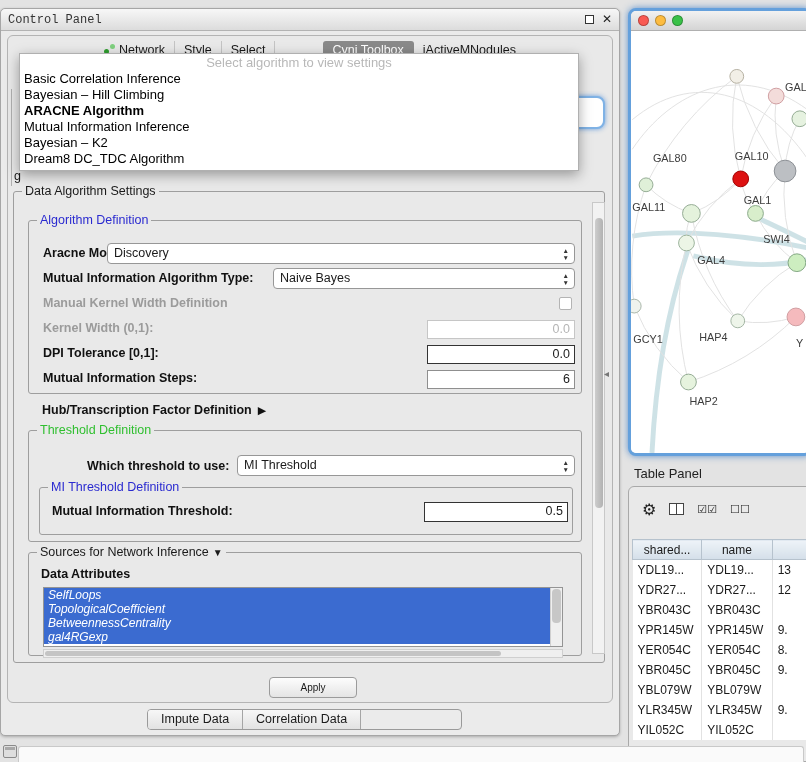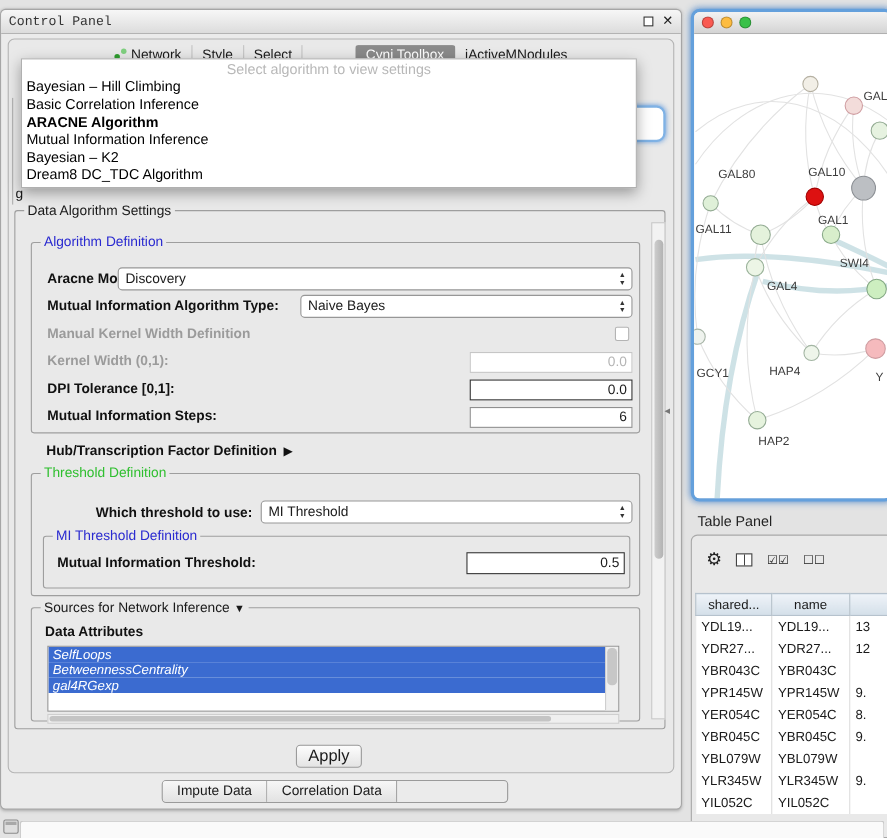--- a/index.html
+++ b/index.html
@@ -74,22 +74,22 @@
     border:1px solid #949494;overflow:hidden;padding-right:12px;font-style:italic;}
   .attr-item{height:14px;line-height:14px;font-size:12px;color:#fff;background:#3b6bd0;padding-left:4px;white-space:nowrap;}
   .list-vscroll{position:absolute;right:0;top:0;bottom:0;width:12px;background:#efefef;border-left:1px solid #cfcfcf;}
   .list-vthumb{position:absolute;left:1px;top:1px;width:9px;height:34px;background:#c7c7c7;border-radius:4px;}
   .hscroll{position:absolute;left:14px;top:96px;width:520px;height:9px;background:#efefef;border:1px solid #cfcfcf;}
   .hthumb{position:absolute;left:1px;top:1px;height:5px;width:88%;background:#c4c4c4;border-radius:3px;}
 
   .vscroll{position:absolute;left:578px;top:10px;width:13px;height:452px;background:#f2f2f2;border:1px solid #c8c8c8;}
   .vthumb{position:absolute;left:2px;top:15px;width:8px;height:290px;background:linear-gradient(90deg,#cdcdcd,#b2b2b2);border-radius:4px;}
 
-  .btn.apply{position:absolute;left:261px;top:641px;width:60px;height:21px;border:1px solid #9b9b9b;border-radius:4px;
-    background:linear-gradient(#fdfdfd,#e4e4e4);text-align:center;line-height:19px;font-size:15px;}
+  .btn.apply{position:absolute;left:261px;top:641px;width:88px;height:21px;border:1px solid #9b9b9b;border-radius:4px;
+    background:linear-gradient(#fdfdfd,#e4e4e4);text-align:center;line-height:19px;font-size:10px;}
 
   .seg{position:absolute;left:146px;top:700px;height:21px;display:flex;border:1px solid #9a9a9a;border-radius:4px;overflow:hidden;}
   .seg-item{padding:0 13px;line-height:19px;font-size:12.5px;background:linear-gradient(#f7f7f7,#e2e2e2);
     border-right:1px solid #a5a5a5;white-space:nowrap;}
   .seg-item:last-child{border-right:none;}
   .seg-item.active{background:#777;color:#fff;margin-top:35px;}
 
   .splitter-arrow{position:absolute;left:604px;top:368px;font-size:10px;color:#777;}
 
   
@@ -162,22 +162,22 @@
         </div>
       </div>
 
     <div class="left-line"></div>
     <div class="fragment-g">g</div>
     <div class="combo-peek"></div>
 
     <div class="popup">
       <div class="popup-placeholder">Select algorithm to view settings</div>
       <div id="popup-list">
+          <div class="popup-item">Basic Correlation Inference</div>
           <div class="popup-item">Bayesian – Hill Climbing</div>
-          <div class="popup-item">Basic Correlation Inference</div>
           <div class="popup-item selected">ARACNE Algorithm</div>
           <div class="popup-item">Mutual Information Inference</div>
           <div class="popup-item">Bayesian – K2</div>
           <div class="popup-item">Dream8 DC_TDC Algorithm</div>
         </div>
     </div>
 
     <div class="group settings-group">
       <span class="group-title">Data Algorithm Settings</span>
       <div class="vscroll">
@@ -241,20 +241,21 @@
         </div>
       </div>
 
       <div class="group sources-group">
         <span class="group-title">
           <span>Sources for Network Inference</span><span class="tri-down">▼</span>
         </span>
         <span class="lbl" style="left:12px;top:14px">Data Attributes</span>
         <div class="attr-list" id="attr-list">
           <div class="attr-item">SelfLoops</div>
+            <div class="attr-item">TopologicalCoefficient</div>
             <div class="attr-item">BetweennessCentrality</div>
             <div class="attr-item">gal4RGexp</div>
             <div class="list-vscroll">
             <div class="list-vthumb"></div>
           </div>
         </div>
         <div class="hscroll">
           <div class="hthumb"></div>
         </div>
       </div>

